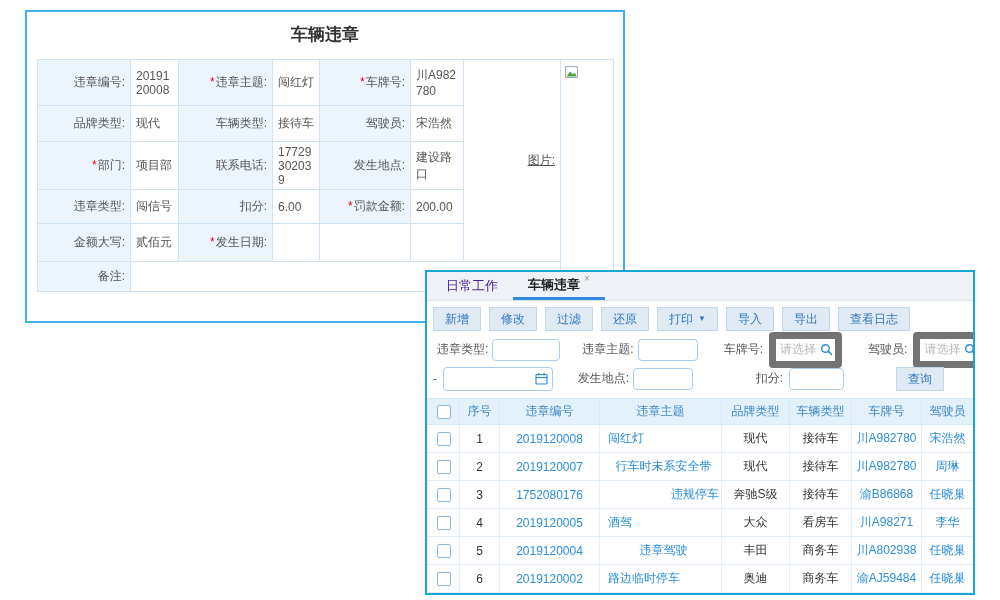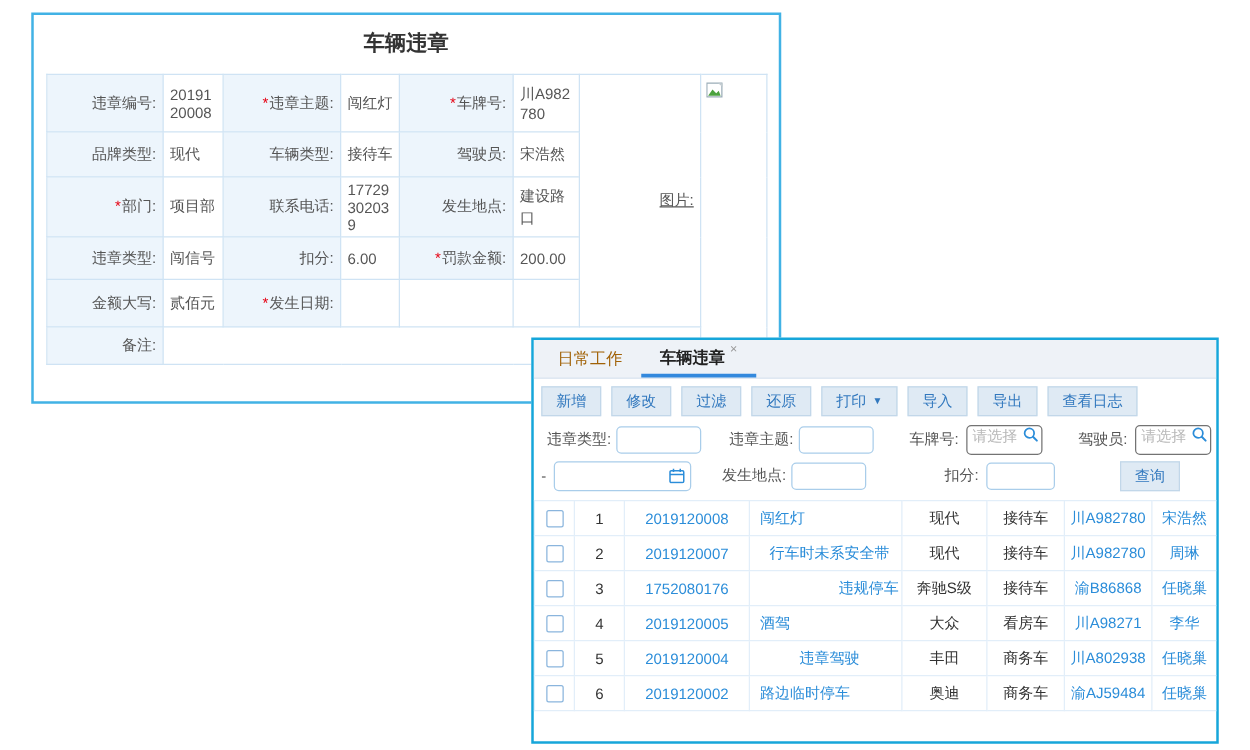--- a/index.html
+++ b/index.html
@@ -26,34 +26,34 @@
   .form-table td.pic-lbl{text-align:right;background:#fff;text-decoration:underline;}
   .form-table td.img-cell{vertical-align:top;padding:5px 0 0 4px;}
   .star{color:#e60012;margin-right:1px;}
   
   .table-card{
     position:absolute;left:425px;top:270px;width:546px;height:321px;
     background:#fff;border:2px solid #16a6da;z-index:5;
     display:flex;flex-direction:column;overflow:hidden;
   }
   .tabs{display:flex;background:#eef2f7;border-bottom:1px solid #d9e4ef;height:30px;padding-left:4px;}
-  .tab{font-size:13px;color:#a16207;padding:0 15px;display:flex;align-items:center;cursor:default;}
+  .tab{font-size:13px;color:#4c1d95;padding:0 15px;display:flex;align-items:center;cursor:default;}
   .tab.active{font-weight:bold;color:#222;border-bottom:3px solid #3389dd;}
   .tab-close{font-size:10px;color:#999;margin-left:4px;position:relative;top:-6px;font-weight:normal;}
   .toolbar{display:flex;gap:8px;padding:6px 6px 4px;}
   .btn{
     background:#dfeaf4;border:1px solid #c2d7e9;border-radius:0;color:#3178be;
     font-size:12px;padding:5px 11px;line-height:1;display:inline-flex;align-items:center;gap:5px;cursor:default;
   }
   .caret{font-size:8px;color:#3178be;}
   .filters{padding:0 4px 5px;font-size:12px;color:#555;}
   .f-row{display:flex;align-items:center;height:29px;}
   .f-label{text-align:right;white-space:nowrap;}
   .inp{height:20px;border:1px solid #a9cdea;border-radius:4px;background:#fff;font-size:12px;padding:0 4px;box-sizing:content-box;color:#333;outline:none;}
-  .picker{display:inline-flex;border:1px solid #737373;border-radius:4px;height:22px;background:#fff;padding:0 2px 0 4px;}
+  .picker{display:inline-flex;align-items:center;border:7px solid #737373;border-radius:4px;height:22px;background:#fff;padding:0 2px 0 4px;}
   .picker .ph{color:#b9b9b9;font-size:12px;width:40px;overflow:hidden;white-space:nowrap;}
   .date-box{display:inline-flex;align-items:center;justify-content:flex-end;border:1px solid #a9cdea;border-radius:4px;height:22px;width:104px;background:#fff;padding-right:4px;}
   .grid{border-collapse:collapse;table-layout:fixed;width:546px;font-size:12px;}
   .grid th{
     background:#e3f1fb;color:#3c86c6;font-weight:normal;
     border:1px solid #d5e8f6;height:25px;padding:0;
   }
   .grid td{border:1px solid #e2eef9;height:27px;text-align:center;color:#333;padding:0 2px;overflow:hidden;white-space:nowrap;}
   .grid td.link{color:#2b8dd9;}
   .cb{display:inline-block;width:12px;height:12px;border:1px solid #8ab5dd;border-radius:2px;background:#fff;vertical-align:middle;}
@@ -219,20 +219,30 @@
       <col style="width:32px">
         <col style="width:40px">
         <col style="width:100px">
         <col style="width:122px">
       <col style="width:68px">
         <col style="width:62px">
         <col style="width:70px">
         <col style="width:52px">
     </colgroup>
     <tbody>
+        <tr>
+      <th><span class="cb"></span></th>
+      <th>序号</th>
+      <th>违章编号</th>
+      <th>违章主题</th>
+      <th>品牌类型</th>
+      <th>车辆类型</th>
+      <th>车牌号</th>
+      <th>驾驶员</th>
+    </tr>
     <tr>
       <td><span class="cb"></span></td>
       <td>1</td>
       <td class="link">2019120008</td>
       <td class="link" style="text-align:left;padding-left:8px">闯红灯</td>
       <td>现代</td>
       <td>接待车</td>
       <td class="link">川A982780</td>
       <td class="link">宋浩然</td>
     </tr>

